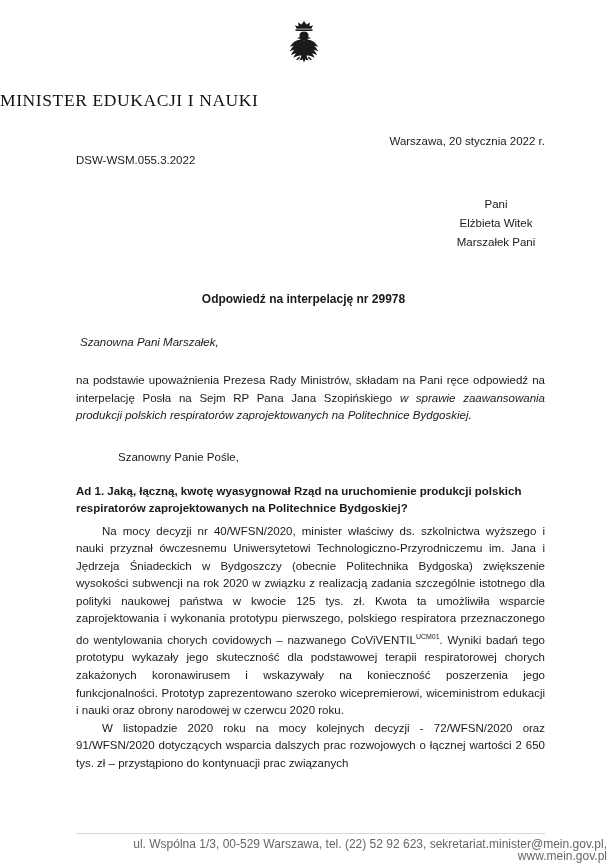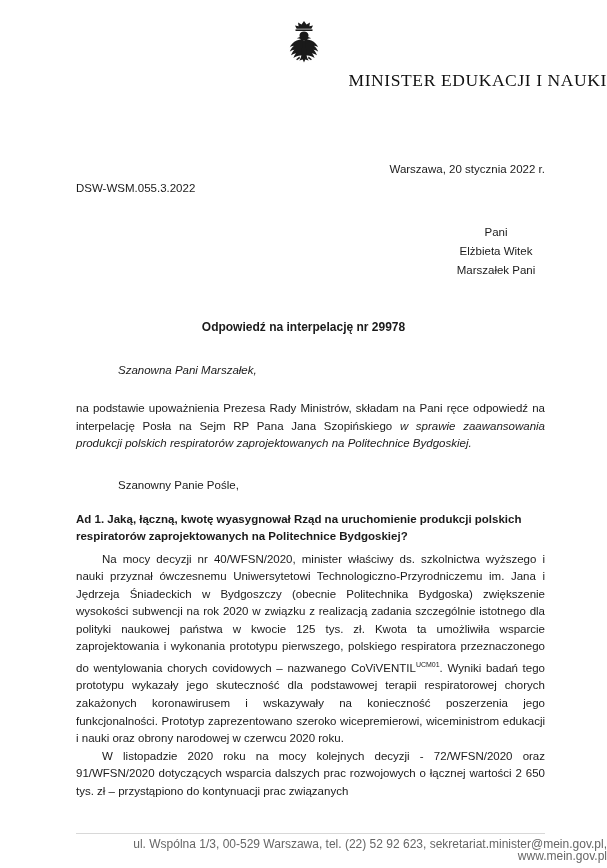--- a/index.html
+++ b/index.html
@@ -19,30 +19,30 @@
     box-sizing: border-box;
   }
   .emblem {
     width: 100%;
     text-align: center;
     padding-top: 18px;
   }
   .emblem svg { display: block; margin: 0 auto; }
 
   .ministry-title {
-    text-align: right;
+    text-align: left;
     font-family: "Liberation Serif", serif;
     font-size: 17.5px;
     letter-spacing: 0.6px;
-    margin-top: 0;
+    margin-top: 20px;
     color: #111;
   }
 
   .meta-row {
-    margin-top: 72px;
+    margin-top: 24px;
     padding: 0 62px 0 76px;
     position: relative;
     height: 40px;
   }
   .place-date {
     position: absolute;
     right: 62px;
     top: 0;
     font-size: 11.5px;
   }
@@ -64,21 +64,21 @@
 
   .subject {
     margin-top: 40px;
     text-align: center;
     font-weight: bold;
     font-size: 12px;
   }
 
   .salutation {
     margin-top: 30px;
-    padding-left: 118px;
+    padding-left: 80px;
     font-style: italic;
     font-size: 11.5px;
   }
 
   .body-block {
     margin-top: 24px;
     padding: 0 62px 0 76px;
     font-size: 11.5px;
     line-height: 17.5px;
     text-align: justify;

